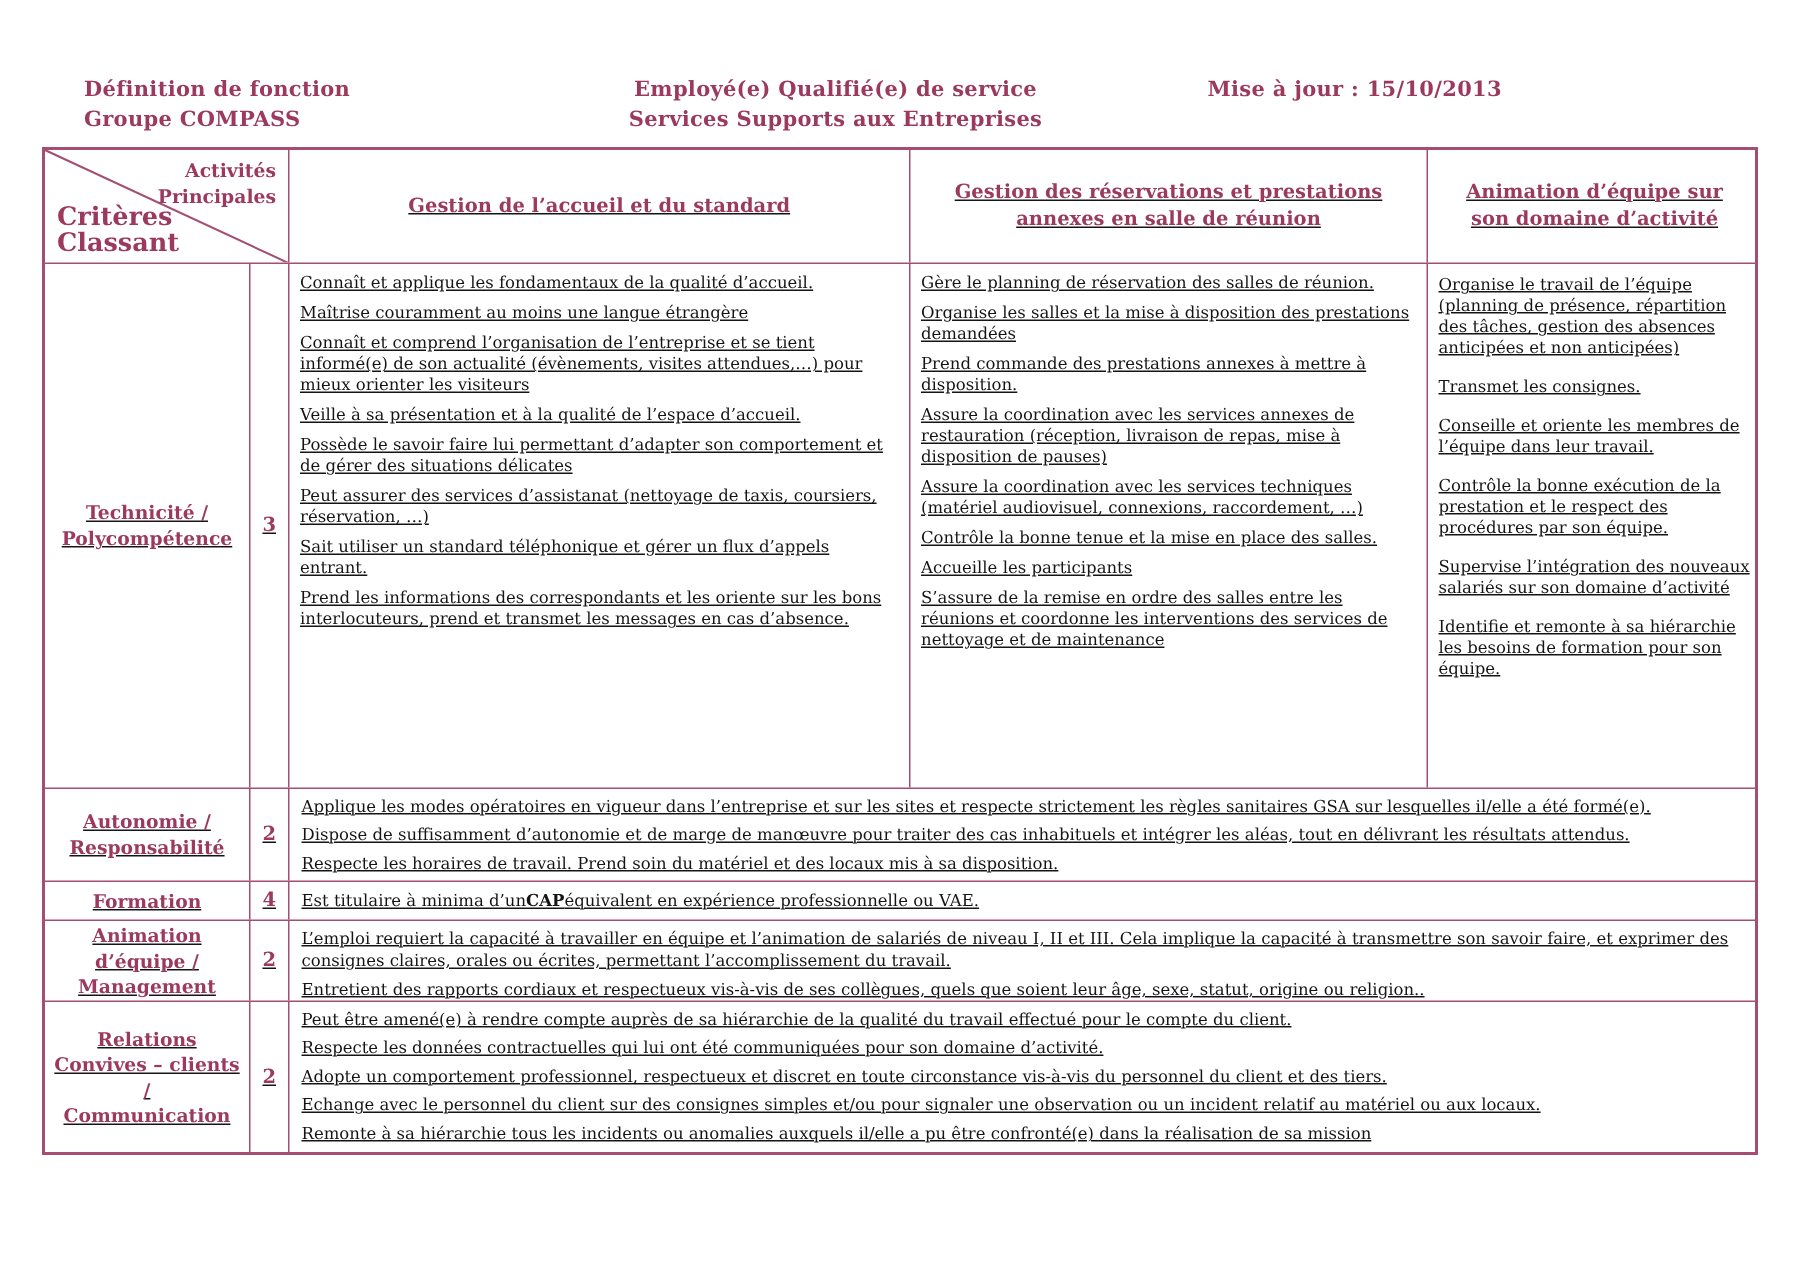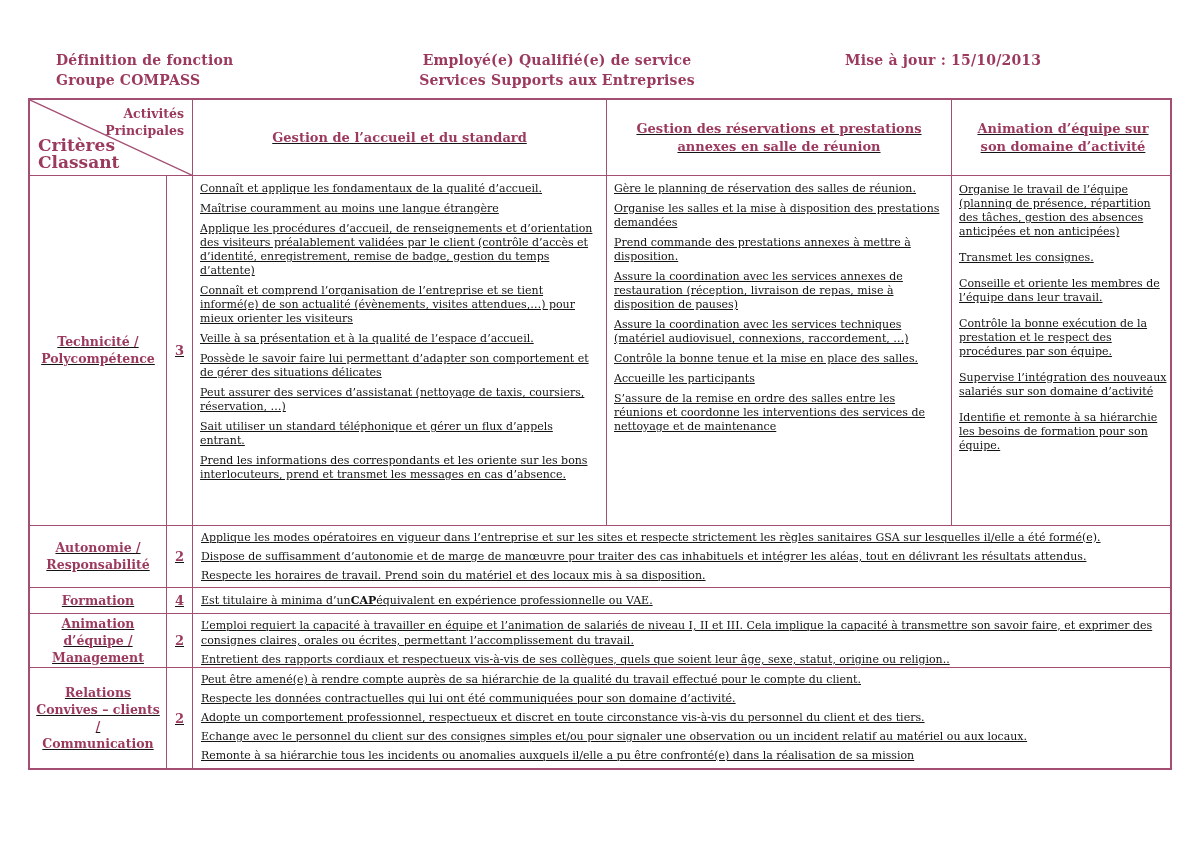--- a/index.html
+++ b/index.html
@@ -11,21 +11,21 @@
   html,body{margin:0;padding:0;}
   body{
     width:1200px;height:848px;position:relative;background:#ffffff;
     font-family:"DejaVu Serif","Liberation Serif",serif;color:var(--text);
   }
   
   .ph{position:absolute;top:50px;font-weight:bold;color:var(--accent);
       font-size:14px;line-height:20px;letter-spacing:.2px;}
   .ph-left{left:56px;}
   .ph-center{left:297px;width:520px;text-align:center;}
-  .ph-right{left:845px;}
+  .ph-right{left:805px;}
   
   .doc-table{
     position:absolute;left:28px;top:98px;width:1144px;height:672px;
     border:2px solid var(--border);display:flex;flex-direction:column;
     background:#fff;
     text-decoration:underline;
   }
   .t-row{display:flex;border-bottom:1px solid var(--border);min-height:0;}
   .t-row:last-child{border-bottom:none;flex:1 1 auto;}
   .t-cell{border-right:1px solid var(--border);overflow:hidden;}
@@ -97,21 +97,20 @@
     <div class="t-cell w-c3 col-head">Animation d’équipe sur son domaine d’activité</div>
   </div>
 
   <div class="t-row h-r1">
     <div class="t-cell w-label crit">Technicité /
 Polycompétence</div>
     <div class="t-cell w-score score">3</div>
     <div class="t-cell w-c1 cell-body">
         <p>Connaît et applique les fondamentaux de la qualité d’accueil.</p>
         <p>Maîtrise couramment au moins une langue étrangère</p>
-        <p>Applique les procédures d’accueil, de renseignements et d’orientation des visiteurs préalablement validées par le client (contrôle d’accès et d’identité, enregistrement, remise de badge, gestion du temps d’attente)</p>
         <p>Connaît et comprend l’organisation de l’entreprise et se tient informé(e) de son actualité (évènements, visites attendues,…) pour mieux orienter les visiteurs</p>
         <p>Veille à sa présentation et à la qualité de l’espace d’accueil.</p>
         <p>Possède le savoir faire lui permettant d’adapter son comportement et de gérer des situations délicates</p>
         <p>Peut assurer des services d’assistanat (nettoyage de taxis, coursiers, réservation, …)</p>
         <p>Sait utiliser un standard téléphonique et gérer un flux d’appels entrant.</p>
         <p>Prend les informations des correspondants et les oriente sur les bons interlocuteurs, prend et transmet les messages en cas d’absence.</p>
       </div>
     <div class="t-cell w-c2 cell-body">
         <p>Gère le planning de réservation des salles de réunion.</p>
         <p>Organise les salles et la mise à disposition des prestations demandées</p>

